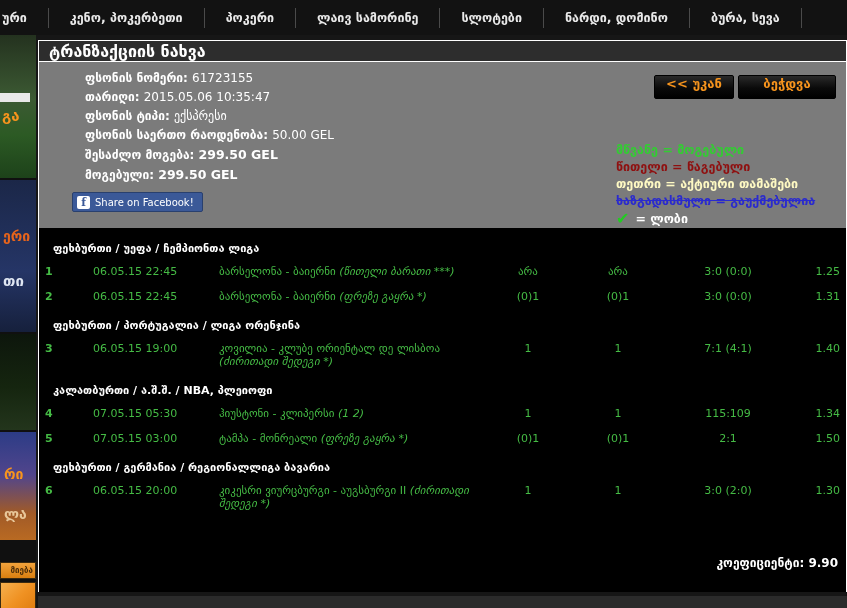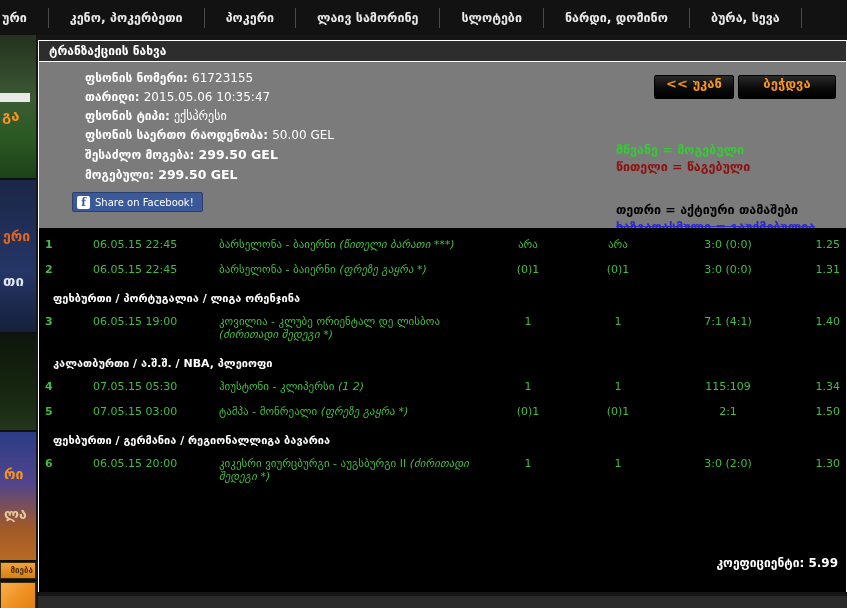--- a/index.html
+++ b/index.html
@@ -18,33 +18,33 @@
   
   .rail { position:absolute; left:0; top:35px; width:36px; height:573px; background:#101010;text-decoration:underline; }
   .rail .blk { position:absolute; left:0; width:36px; overflow:hidden; }
   .b1 { top:0; height:143px; background:linear-gradient(180deg,#24321f 0%,#3c5a33 45%,#2c5a24 70%,#1d421a 100%); }
   .b1 .whitebar { position:absolute; left:0; top:58px; width:30px; height:9px; background:#e9e9e9; }
   .b1 .frag { position:absolute; left:2px; top:72px; color:#f7941d; font-weight:bold; font-size:15px; }
   .b2 { top:145px; height:152px; background:linear-gradient(180deg,#1b2748 0%,#253566 60%,#16203c 100%); }
   .b2 .frag1 { position:absolute; left:3px; top:48px; color:#e8641b; font-weight:bold; font-size:14px; }
   .b2 .frag2 { position:absolute; left:3px; top:92px; color:#dfe6f2; font-weight:bold; font-size:15px; }
   .b3 { top:299px; height:96px; background:linear-gradient(180deg,#0d160c 0%,#15250f 55%,#23351c 100%); }
-  .b4 { top:397px; height:128px; background:linear-gradient(180deg,#2c3c86 0%,#51458c 40%,#a05a28 75%,#c8medium 100%);
+  .b4 { top:397px; height:108px; background:linear-gradient(180deg,#2c3c86 0%,#51458c 40%,#a05a28 75%,#c8medium 100%);
         background:linear-gradient(180deg,#2c3c86 0%,#51458c 40%,#a05a28 75%,#b96a22 100%); }
   .b4 .frag1 { position:absolute; left:4px; top:34px; color:#f7941d; font-weight:bold; font-size:14px; }
   .b4 .frag2 { position:absolute; left:4px; top:74px; color:#e8c79a; font-weight:bold; font-size:14px; }
   .b5 { top:527px; height:17px; background:linear-gradient(180deg,#f2a33c,#d97f10); border:1px solid #3a2a10; }
   .b5 .frag { color:#4a2c08; font-size:8px; font-weight:bold; text-align:right; display:block; padding:3px 2px 0 0; }
   .b6 { top:547px; height:42px; background:linear-gradient(135deg,#f6b04e 0%,#ef9122 45%,#d97408 100%); border:1px solid #3a2a10; }
 
   
   .panel { position:absolute; left:38px; top:40px; width:809px; height:552px;
            border:1px solid #ffffff; border-bottom:none; display:flex; flex-direction:column; background:#000; }
   .panel-title { height:21px; background:#2d2d2d; border-bottom:1px solid #ffffff;
-                 color:#ffffff; font-weight:bold; font-size:12px; line-height:21px; padding-left:10px; }
+                 color:#ffffff; font-weight:bold; font-size:16px; line-height:21px; padding-left:10px; }
 
   .info { height:166px; background:#7b7b7b; position:relative; flex:0 0 auto; }
   .details { position:absolute; left:46px; top:7px; }
   .detail-line { color:#ffffff; font-size:12px; line-height:19px; white-space:nowrap; }
   .detail-line .lbl { font-weight:bold; }
   .detail-line .val { font-weight:normal;margin-top:28px; }
   .detail-line .val.bold { font-weight:bold; font-size:12.5px; }
 
   .fb-btn { position:absolute; left:33px; top:130px; height:20px; background:#3b5998;
             border:1px solid #29406e; border-radius:2px; display:flex; align-items:center;
@@ -146,30 +146,31 @@
         <span class="fb-icon">f</span>
         <span class="fb-label">Share on Facebook!</span>
       </div>
 
       <div class="btn btn-back">&lt;&lt; უკან</div>
       <div class="btn btn-print">ბეჭდვა</div>
 
       <div class="legend" id="legend">
           <div class="legend-line" style="color: rgb(51, 204, 51);">მწვანე = მოგებული</div>
           <div class="legend-line" style="color: rgb(143, 16, 16);">წითელი = წაგებული</div>
-          <div class="legend-line" style="color: #000000; margin-top: 26px;">თეთრი = აქტიური თამაშები</div>
+          <div class="legend-line" style="color: #fef9c3;">თეთრი = აქტიური თამაშები</div>
           <div class="legend-line strike" style="color: rgb(42, 42, 206);">ხაზგადასმული = გაუქმებულია</div>
           <div class="legend-line legend-check">
             <span class="check-icon" style="color: rgb(34, 204, 34);">✔</span>
             <span style="color: rgb(255, 255, 255);">= ლობი</span>
           </div>
         </div>
     </div>
 
     <div class="tbody" id="tbody">
+      <div class="group-header">ფეხბურთი / უეფა / ჩემპიონთა ლიგა</div>
         <div class="trow">
           <div class="c-no">1</div>
           <div class="c-date">06.05.15 22:45</div>
           <div class="c-ticket"><span>ბარსელონა - ბაიერნი </span><span class="c-note">(წითელი ბარათი ***)</span></div>
           <div class="c-type">არა</div>
           <div class="c-result">არა</div>
           <div class="c-score">3:0 (0:0)</div>
           <div class="c-coef">1.25</div>
         </div>
         <div class="trow">
@@ -213,19 +214,19 @@
         <div class="group-header">ფეხბურთი / გერმანია / რეგიონალლიგა ბავარია</div>
         <div class="trow">
           <div class="c-no">6</div>
           <div class="c-date">06.05.15 20:00</div>
           <div class="c-ticket"><span>კიკესრი ვიურცბურგი - აუგსბურგი II </span><span class="c-note">(ძირითადი შედეგი *)</span></div>
           <div class="c-type">1</div>
           <div class="c-result">1</div>
           <div class="c-score">3:0 (2:0)</div>
           <div class="c-coef">1.30</div>
         </div>
-        <div class="coef-line">კოეფიციენტი: 5.99</div>
+        <div class="coef-line">კოეფიციენტი: 9.90</div>
     </div>
   </div>
 
   <div class="footer-bar"></div>
 
 </div>
 
 </body></html>

